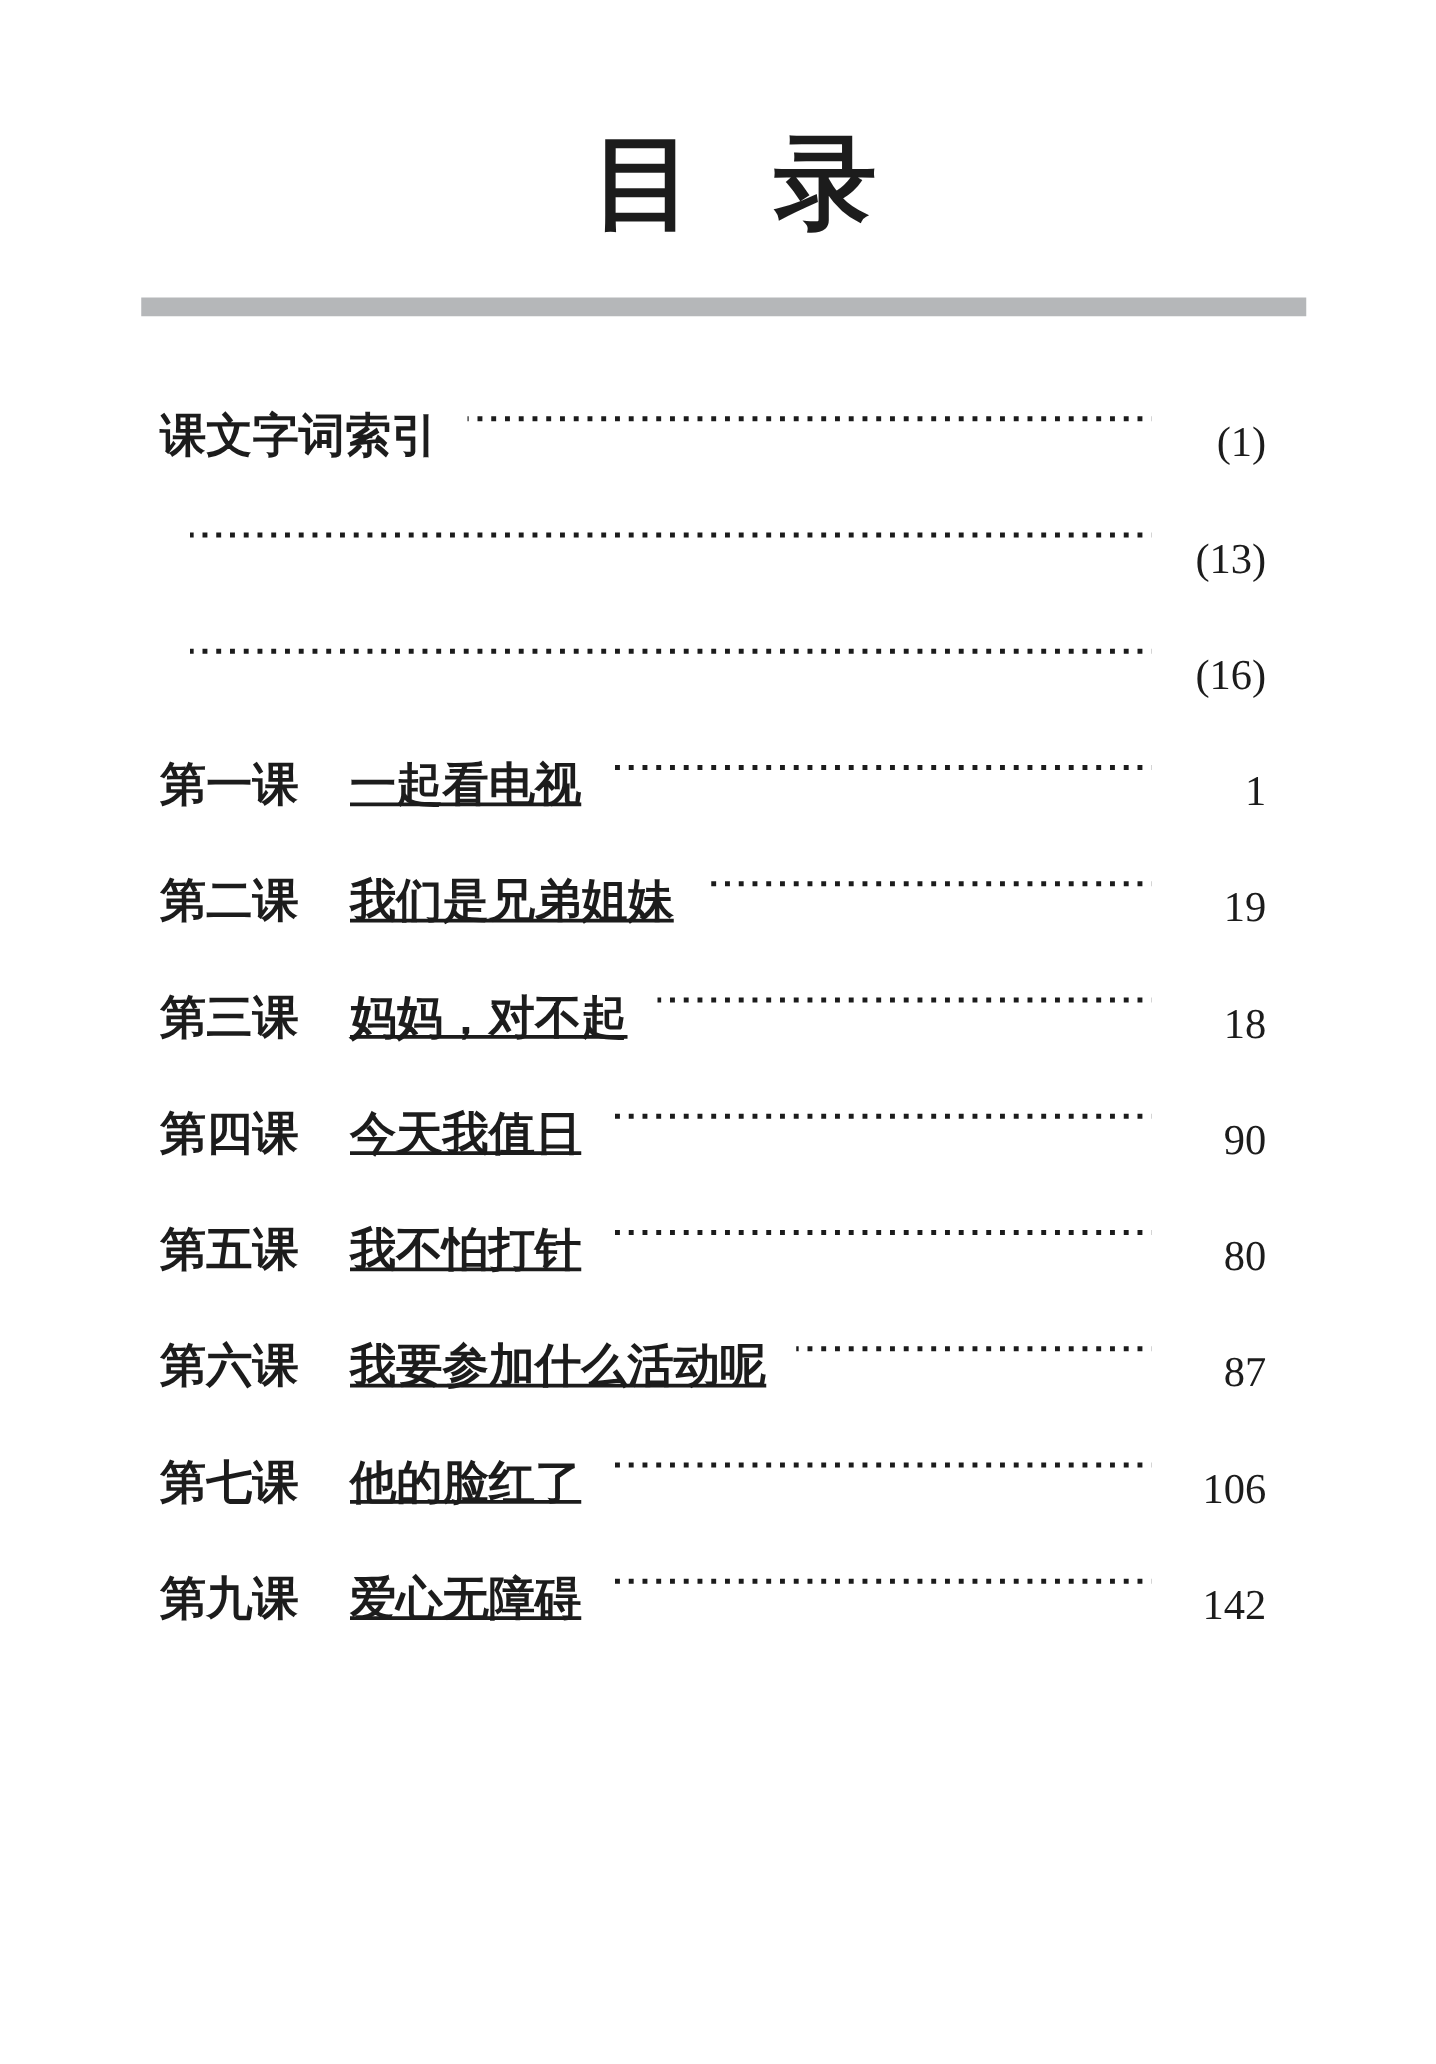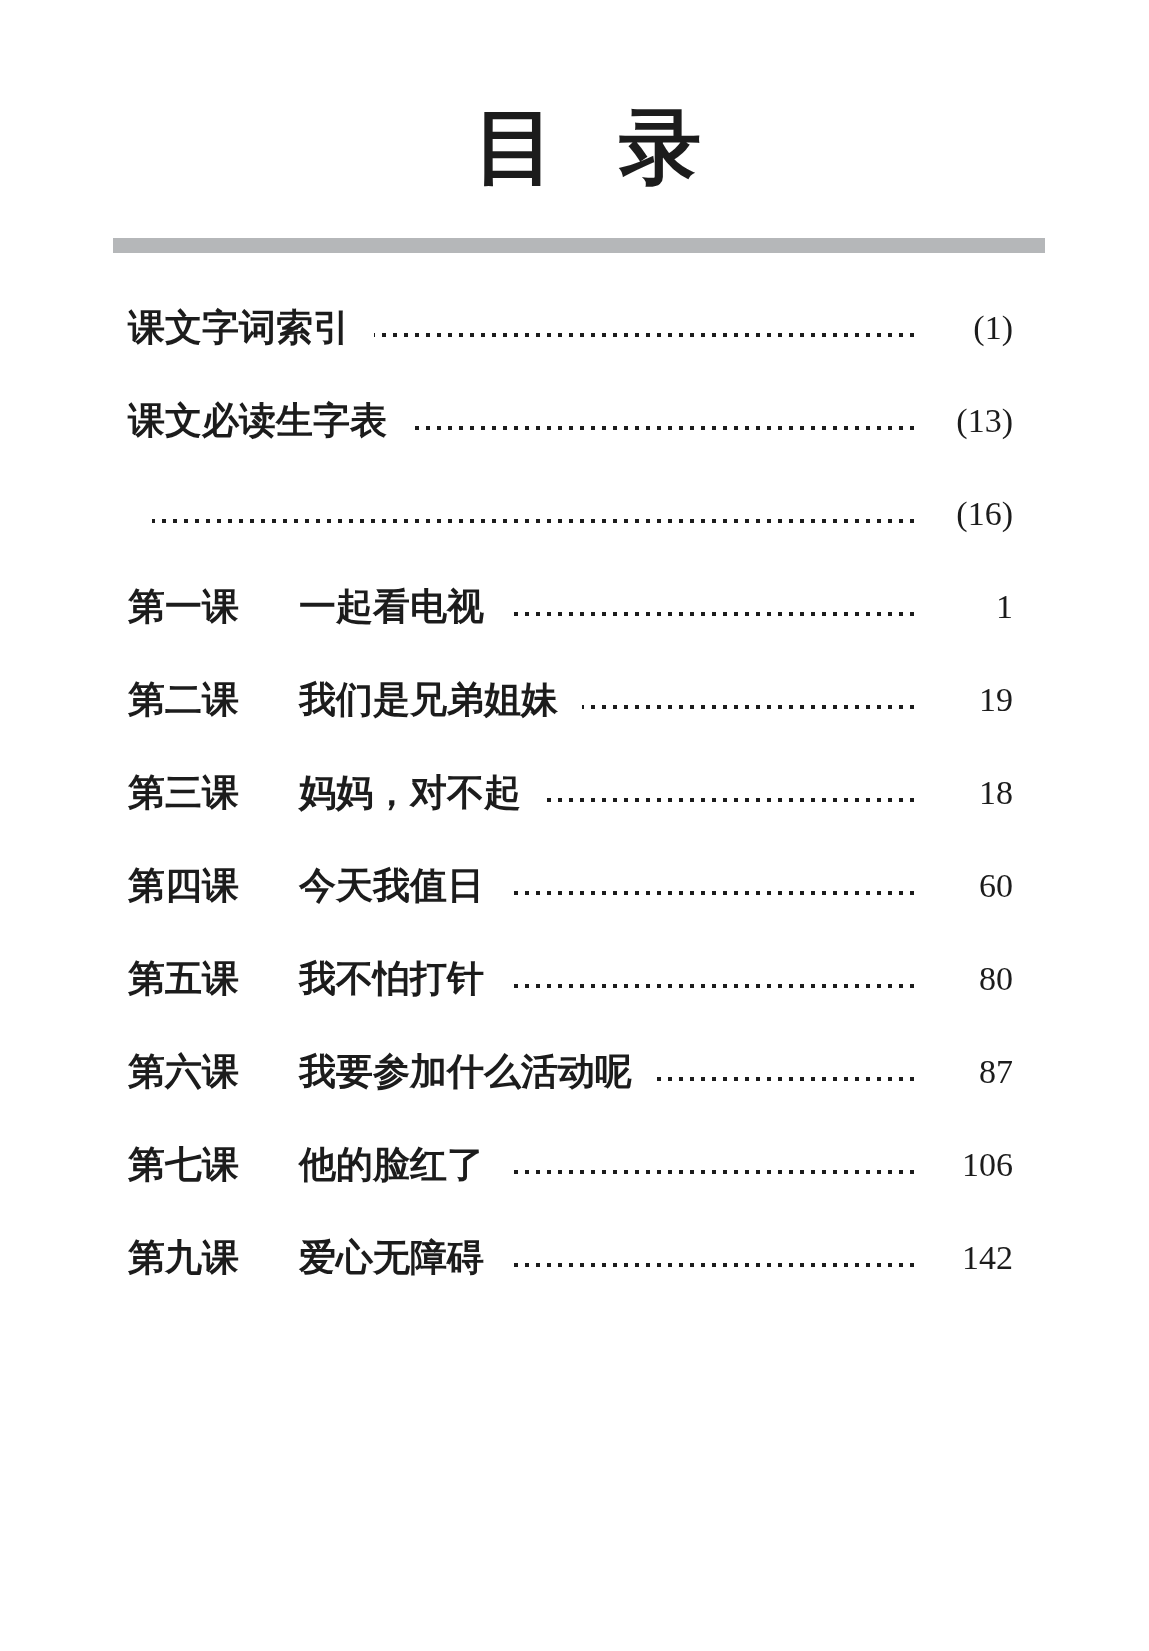--- a/index.html
+++ b/index.html
@@ -29,28 +29,28 @@
     height: 15px;
     margin: 48px 104px 0 113px;
     background: #b5b7b9;
   }
   .toc {
     margin: 0 136px 0 128px;
     padding-top: 28px;
   }
   .toc-row {
     display: flex;
-    align-items: center;
+    align-items: flex-end;
     height: 93px;
     font-size: 37px;
     font-weight: bold;
     white-space: nowrap;
   }
   .chapter { flex: none; }
-  .lesson-title { flex: none; margin-left: 60px; }
+  .lesson-title { flex: none; margin-left: 41px; text-decoration: underline; }
   .lesson-title:empty { display: none; }
   .leader {
     flex: 1 1 auto;
     align-self: stretch;
     margin: 0 14px 0 24px;
     min-width: 30px;
     background-image: linear-gradient(to right, #1c1c1c 0 4px, transparent 4px);
     background-size: 11px 4px;
     background-repeat: repeat-x;
     background-position: right 58%;
@@ -73,21 +73,20 @@
   <div class="title-rule" style="background: rgb(181, 183, 185);"></div>
   <div class="toc">
   <div class="toc-row">
     <span class="chapter">课文字词索引</span>
 
     <span class="leader"></span>
     <span class="pagenum">(1)</span>
   </div>
 
   <div class="toc-row">
-    <span class="chapter">课文必读生字表</span>
 
     <span class="leader"></span>
     <span class="pagenum">(13)</span>
   </div>
 
   <div class="toc-row">
 
     <span class="leader"></span>
     <span class="pagenum">(16)</span>
   </div>
@@ -110,21 +109,21 @@
     <span class="chapter">第三课</span>
     <span class="lesson-title">妈妈，对不起</span>
     <span class="leader"></span>
     <span class="pagenum">18</span>
   </div>
 
   <div class="toc-row">
     <span class="chapter">第四课</span>
     <span class="lesson-title">今天我值日</span>
     <span class="leader"></span>
-    <span class="pagenum">60</span>
+    <span class="pagenum">90</span>
   </div>
 
   <div class="toc-row">
     <span class="chapter">第五课</span>
     <span class="lesson-title">我不怕打针</span>
     <span class="leader"></span>
     <span class="pagenum">80</span>
   </div>
 
   <div class="toc-row">

